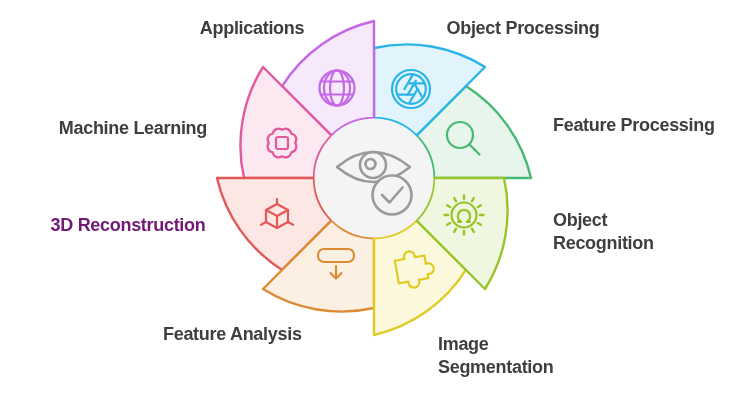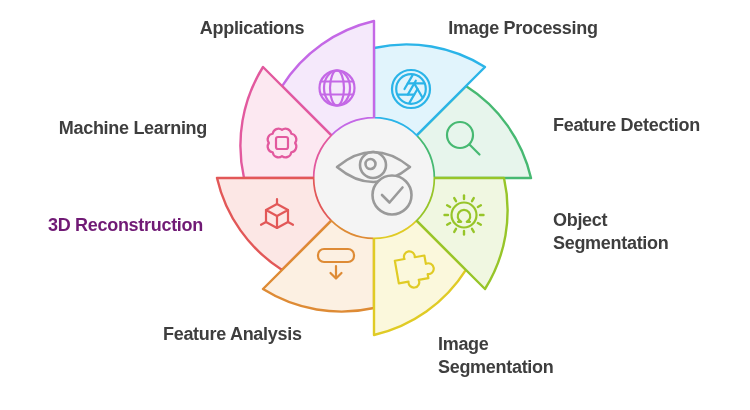--- a/index.html
+++ b/index.html
@@ -3,21 +3,21 @@
 <meta charset="utf-8">
 <style>
   html,body{margin:0;padding:0;background:#ffffff;}
   .stage{position:relative;width:750px;height:410px;overflow:hidden;
          font-family:"Liberation Sans",sans-serif;background:#ffffff;padding-left:8px;}
   .stage svg{position:absolute;left:0;top:0;}
   .lbl{position:absolute;font-weight:700;font-size:18px;line-height:1.3;
        letter-spacing:-0.3px;color:#3e3e3e;}
   .nw{white-space:nowrap;}
   .ctr{transform:translateX(-50%);}
-  .rt{text-align:left;}
+  .rt{text-align:center;}
 </style>
 </head>
 <body>
 
 <div class="stage" style="background: rgb(255, 255, 255);">
 
   <svg width="750" height="410" viewBox="0 0 750 410">
     <defs>
       <g id="i-globe" fill="none" stroke="currentColor" stroke-width="2.2" stroke-linecap="round" stroke-linejoin="round">
         <circle r="17.5"></circle>
@@ -120,21 +120,21 @@
     <g class="segicon" transform="translate(277,216)" style="color: rgb(226, 88, 88);">
         <use href="#i-cube-3d"></use>
       </g>
     <g class="segicon" transform="translate(282,143)" style="color: rgb(226, 89, 158);">
         <use href="#i-brain-chip"></use>
       </g>
   </svg>
 
   <div>
     <div class="lbl ctr nw" style="left: 252px; top: 17px; color: rgb(62, 62, 62);">Applications</div>
-    <div class="lbl ctr nw" style="left: 523px; top: 17px; color: rgb(62, 62, 62);">Image Processing</div>
-    <div class="lbl nw" style="left: 553px; top: 114px; color: rgb(62, 62, 62);">Feature Detection</div>
-    <div class="lbl" style="left: 553px; top: 209px; width: 130px; color: rgb(62, 62, 62);">Object Segmentation</div>
+    <div class="lbl ctr nw" style="left: 523px; top: 17px; color: rgb(62, 62, 62);">Object Processing</div>
+    <div class="lbl nw" style="left: 553px; top: 114px; color: rgb(62, 62, 62);">Feature Processing</div>
+    <div class="lbl" style="left: 553px; top: 209px; width: 130px; color: rgb(62, 62, 62);">Object Recognition</div>
     <div class="lbl" style="left: 438px; top: 322px; width: 145px; color: rgb(62, 62, 62); margin-top: 11px;">Image Segmentation</div>
     <div class="lbl nw" style="left: 163px; top: 323px; color: rgb(62, 62, 62);">Feature Analysis</div>
     <div class="lbl rt" style="right: 550px; top: 214px; width: 160px; color: #701a75;">3D Reconstruction</div>
     <div class="lbl rt nw" style="right: 551px; top: 117px; color: rgb(62, 62, 62);">Machine Learning</div>
   </div>
 </div>
 
 </body></html>

